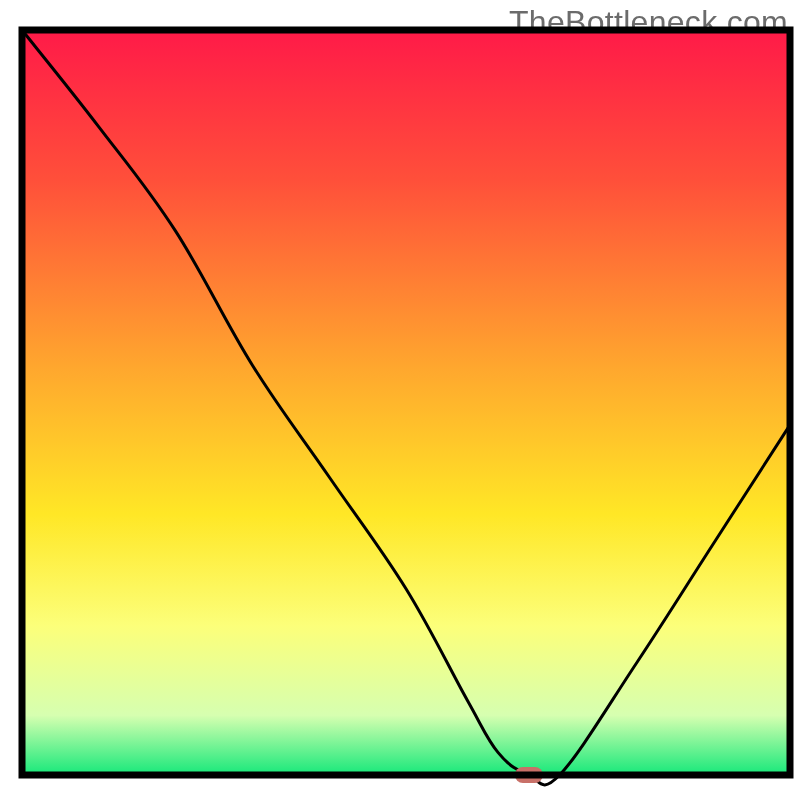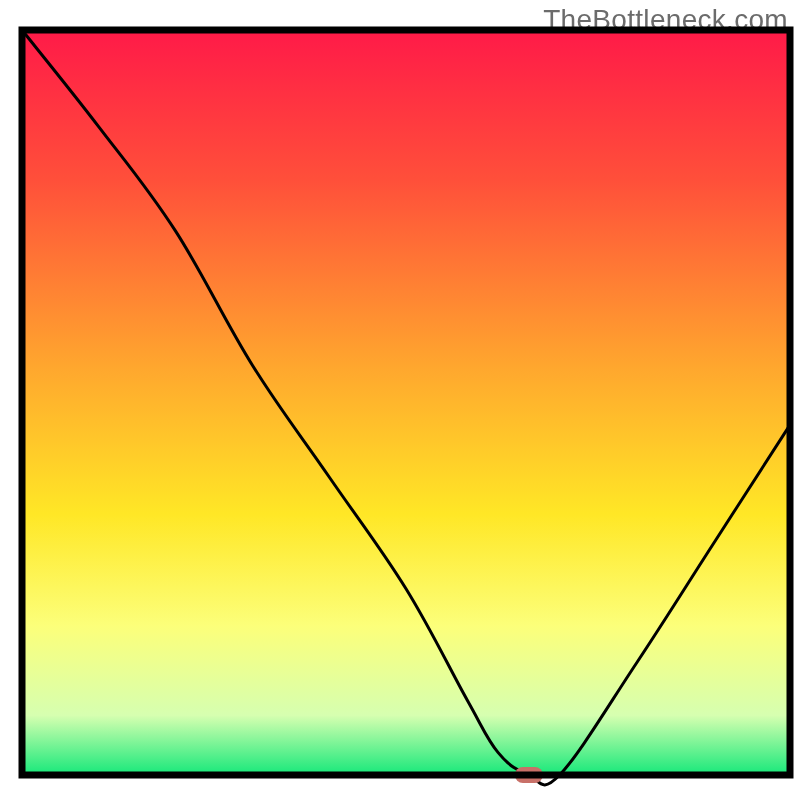--- a/index.html
+++ b/index.html
@@ -13,21 +13,21 @@
   .stage {
     position: relative;
     width: 800px;
     height: 800px;
   }
   .watermark {
     position: absolute;
     top: 4px;
     right: 12px;
     color: #6b6b6b;
-    font-size: 28px;
+    font-size: 32px;
     font-weight: 500;
     letter-spacing: 0.3px;
   }
   svg {
     position: absolute;
     top: 0;
     left: 0;
   }
 </style>
 </head>

